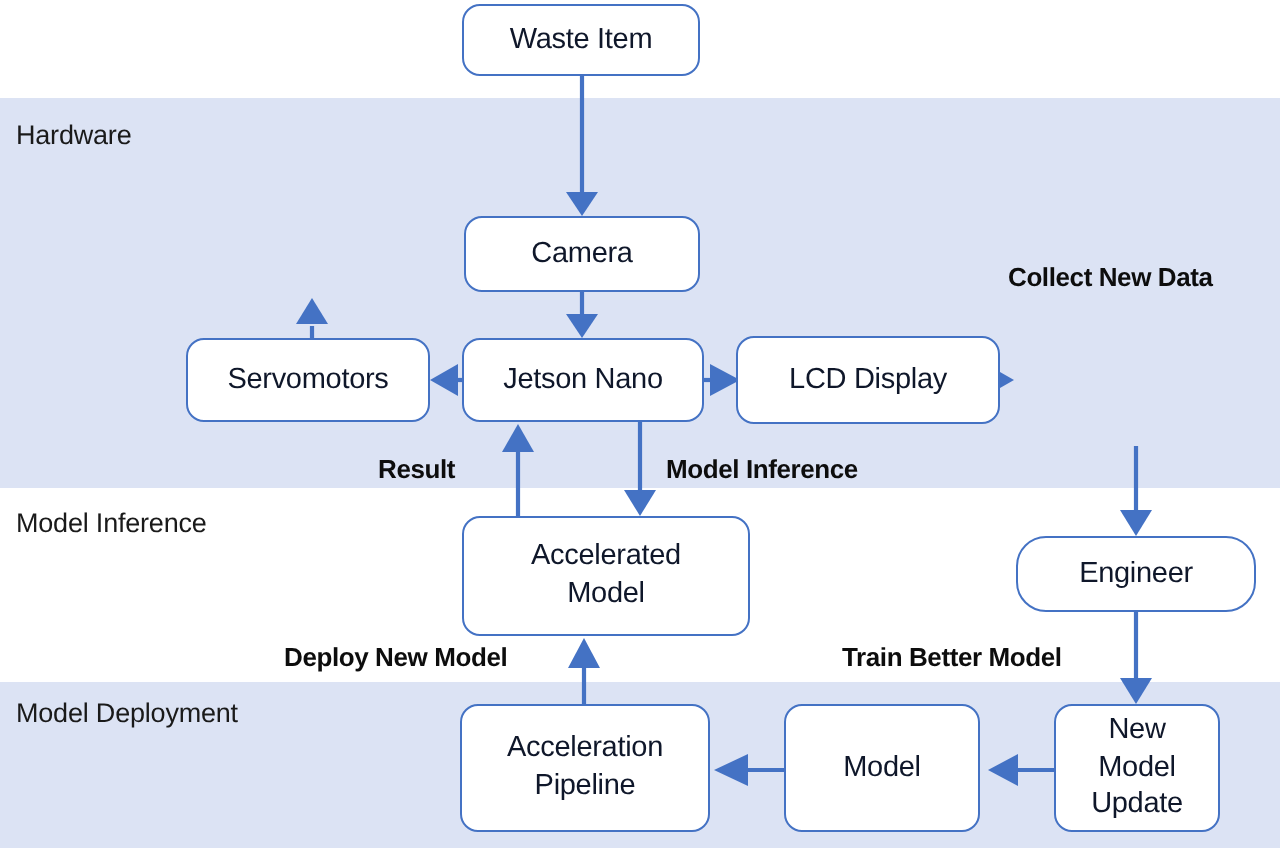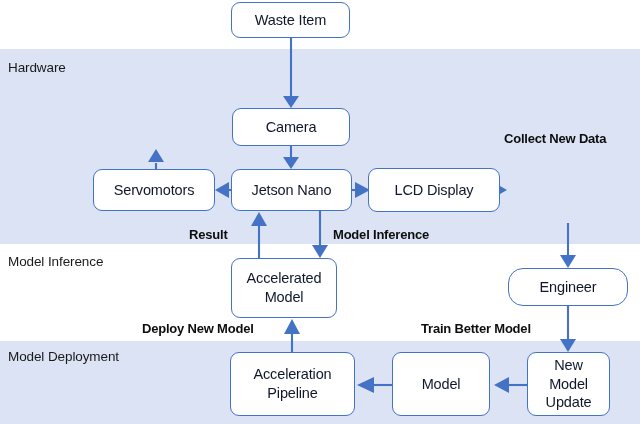--- a/index.html
+++ b/index.html
@@ -204,21 +204,21 @@
 
   <div class="node" style="left:231px; top:169px; width:121px; height:42px;">
     <span>Jetson Nano</span>
   </div>
 
   <div class="node" style="left:368px; top:168px; width:132px; height:44px;">
     <span>LCD Display</span>
   </div>
 
 
-  <div class="node" style="left:231px; top:258px; width:106px; height:60px;">
+  <div class="node" style="left:231px; top:258px; width:144px; height:60px;">
     <span>
         <span>Accelerated</span>
         <span>Model</span>
       </span>
   </div>
 
   <div class="node" style="left:508px; top:268px; width:120px; height:38px;border-radius:15px;">
     <span>Engineer</span>
   </div>
 

